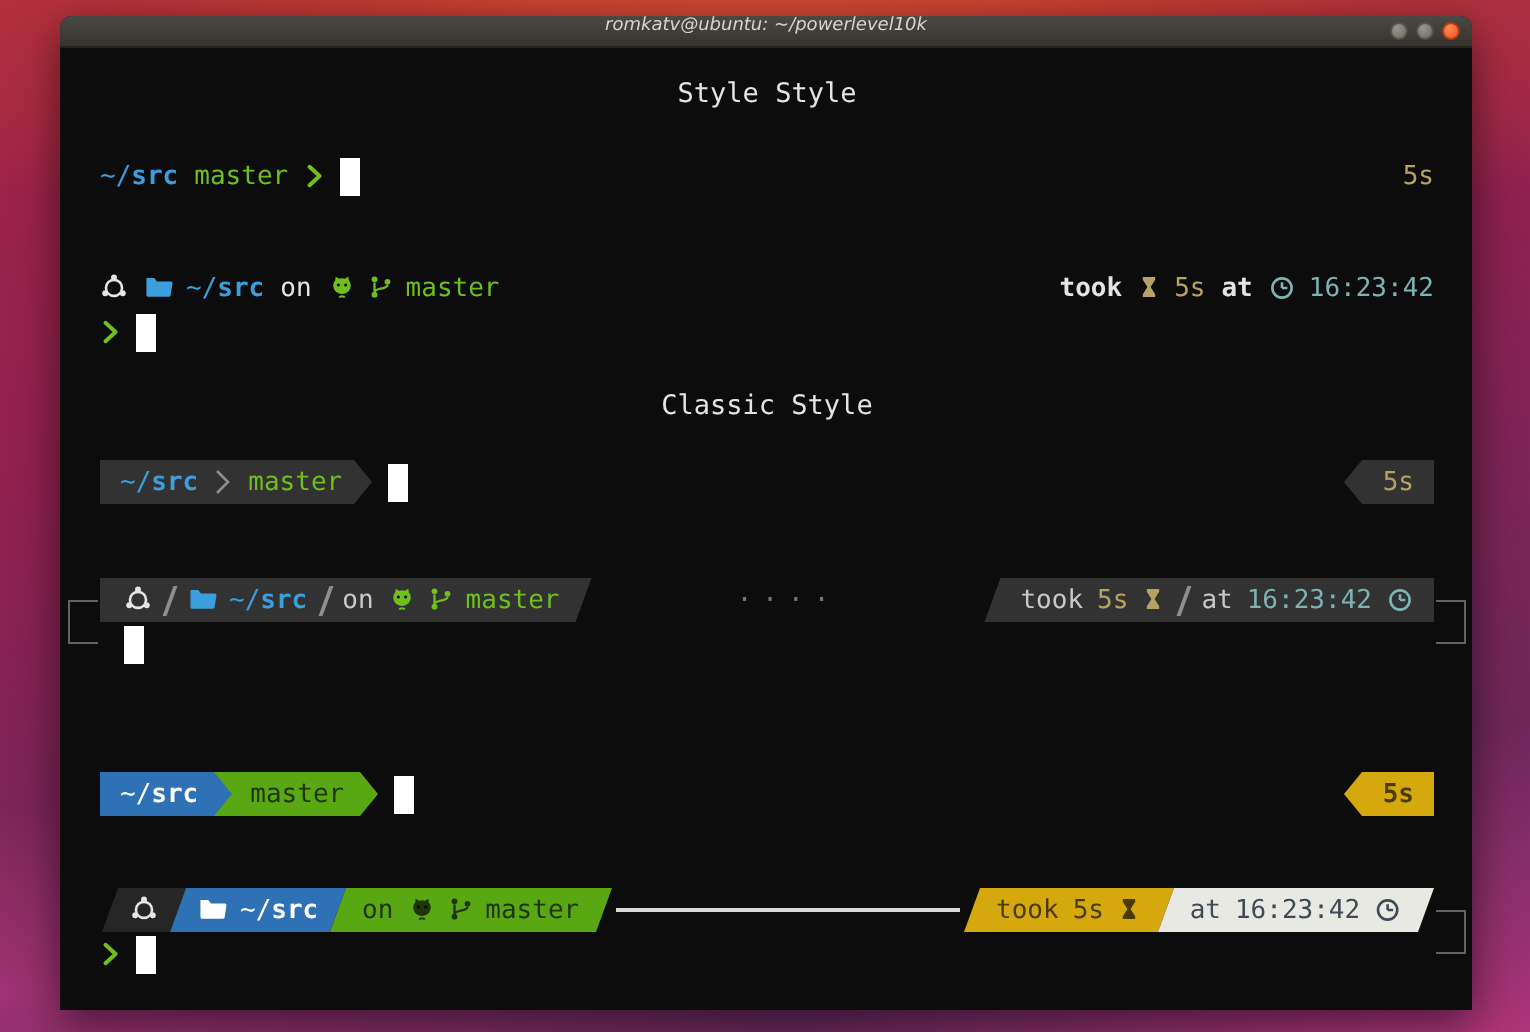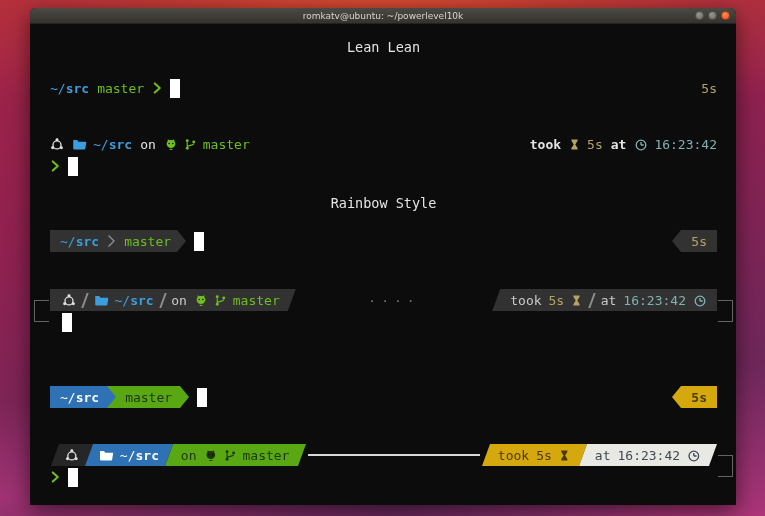--- a/index.html
+++ b/index.html
@@ -15,22 +15,23 @@
   .window{
     position:absolute;left:30px;top:8px;width:706px;height:497px;
     border-radius:6px 6px 0 0;box-shadow:0 6px 22px rgba(0,0,0,.55);
     background:var(--termbg,#0c0c0c);
   }
   .titlebar{
     position:absolute;left:0;top:0;right:0;height:15px;
     border-radius:6px 6px 0 0;
     background:linear-gradient(#4a4943,#34332e);
     border-bottom:1px solid #232220;
-    display:flex;align-items:center;justify-content:center;
+    display:flex;align-items:flex-start;justify-content:center;
     font-family:"DejaVu Sans","Liberation Sans",sans-serif;
+    font-style:italic;
   }
   .titlebar .title{font-size:9px;color:#D9D5CC;line-height:10px;}
   .controls{position:absolute;right:6px;top:3px;display:flex;gap:4px;}
   .wbtn{width:9px;height:9px;border-radius:50%;}
   .wbtn.min,.wbtn.max{background:radial-gradient(circle at 35% 30%, #9a968e, #6e6a62);border:1px solid #55524b;box-sizing:border-box;}
   .wbtn.close{background:radial-gradient(circle at 35% 30%, #ff8a52, #E95420);border:1px solid #b23d14;box-sizing:border-box;}
   .term{position:absolute;left:0;top:16px;right:0;bottom:0;background:var(--termbg,#0c0c0c);}
   .inner{position:absolute;left:20px;right:19px;top:0;bottom:0;font-size:13px;color:var(--fg,#e4e4e4);}
   .heading{position:absolute;left:0;right:0;text-align:center;font-size:13.5px;color:var(--fg,#e4e4e4);}
   .row{position:absolute;left:0;right:0;height:22px;display:flex;align-items:center;justify-content:space-between;}
@@ -79,21 +80,21 @@
     <span class="controls">
       <span class="wbtn min"></span>
       <span class="wbtn max"></span>
       <span class="wbtn close"></span>
     </span>
   </div>
 
   <div class="term">
     <div class="inner">
 
-      <div class="heading" style="top:15px">Lean Lean</div>
+      <div class="heading" style="top:15px">Style Style</div>
 
       <div class="row" style="top:53px">
         <span class="grp">
           <span class="t-blue"><span>~/</span><b>src</b></span>
           <span class="t-green ml8">master</span>
           <span class="t-green ml8 icon-slot"><span class="icon"><svg width="11" height="16" viewBox="0 0 12 16">
                   <path d="M3 3l5.5 5L3 13" fill="none" stroke="currentColor" stroke-width="2.2" stroke-linecap="round" stroke-linejoin="round"></path>
                 </svg></span></span>
           <span class="cursor ml7"></span>
         </span>
@@ -147,21 +148,21 @@
         <div class="line">
           <span class="grp">
             <span class="t-green icon-slot"><span class="icon"><svg width="11" height="16" viewBox="0 0 12 16">
                     <path d="M3 3l5.5 5L3 13" fill="none" stroke="currentColor" stroke-width="2.2" stroke-linecap="round" stroke-linejoin="round"></path>
                   </svg></span></span>
             <span class="cursor ml7"></span>
           </span>
         </div>
       </div>
 
-      <div class="heading" style="top:171px">Rainbow Style</div>
+      <div class="heading" style="top:171px">Classic Style</div>
 
       <div class="row" style="top:206px">
         <span class="grp">
           <span class="seg" style="padding:0 6px 0 10px">
             <span class="t-blue"><span>~/</span><b>src</b></span>
             <span class="ml8 icon-slot"><span class="icon"><svg width="9" height="16" viewBox="0 0 9 16">
                     <path d="M1.5 2.5L7 8l-5.5 5.5" fill="none" stroke="#8F8F8F" stroke-width="1.3"></path>
                   </svg></span></span>
             <span class="t-green ml8">master</span>
           </span>

